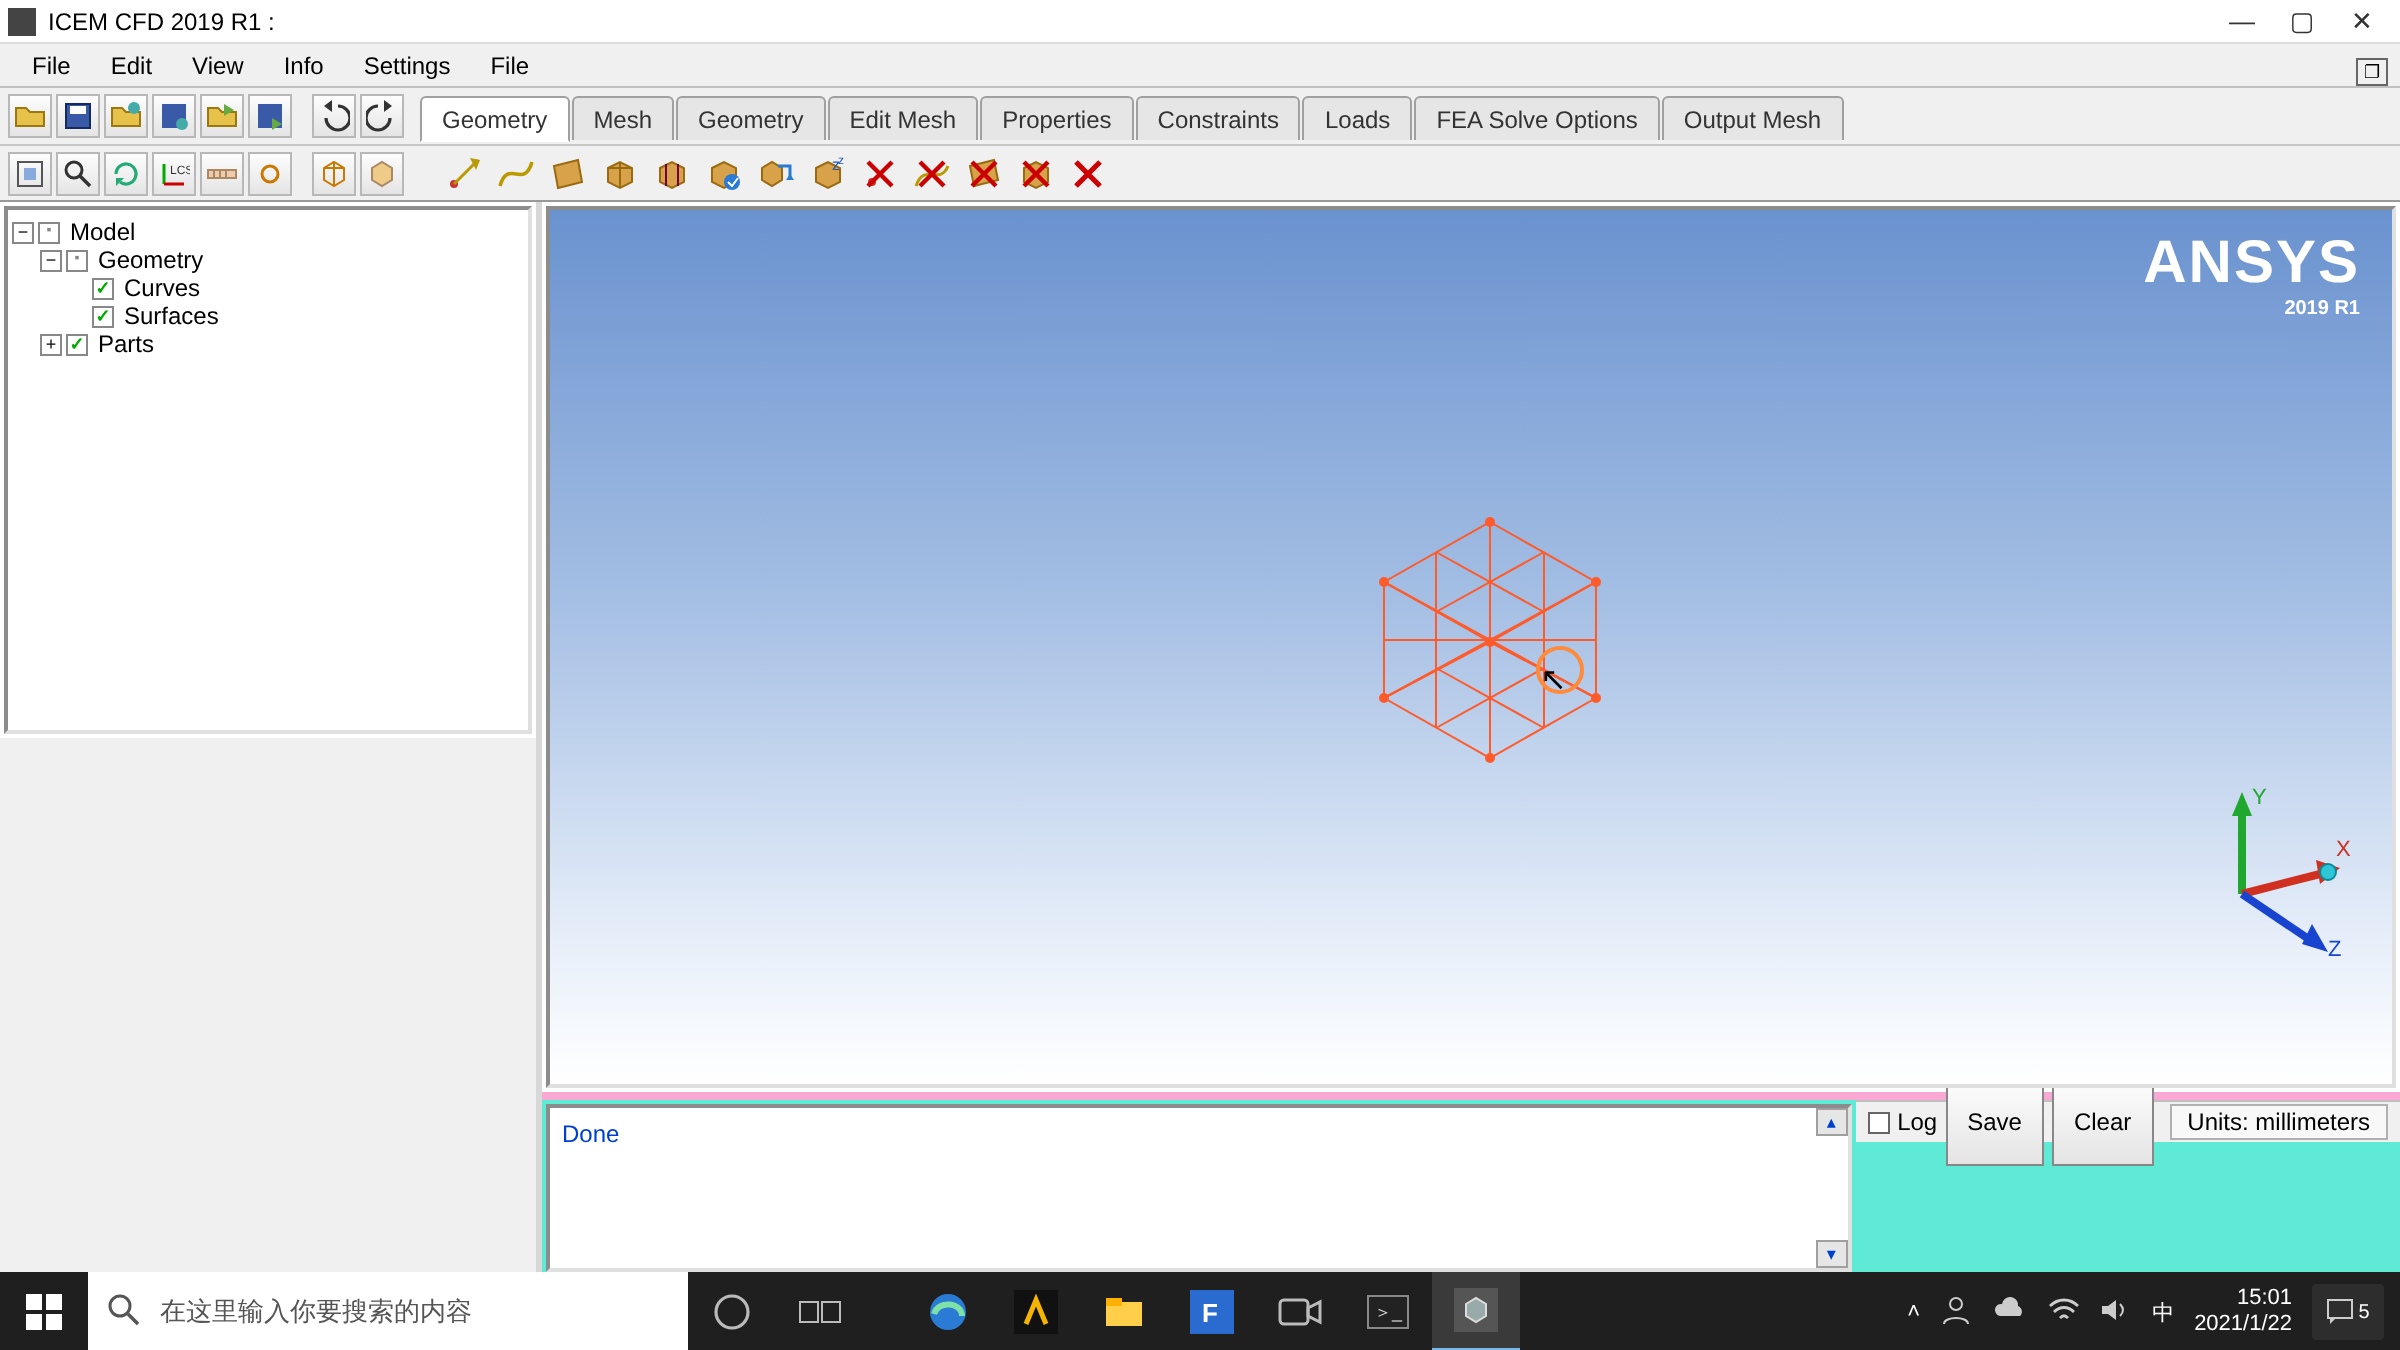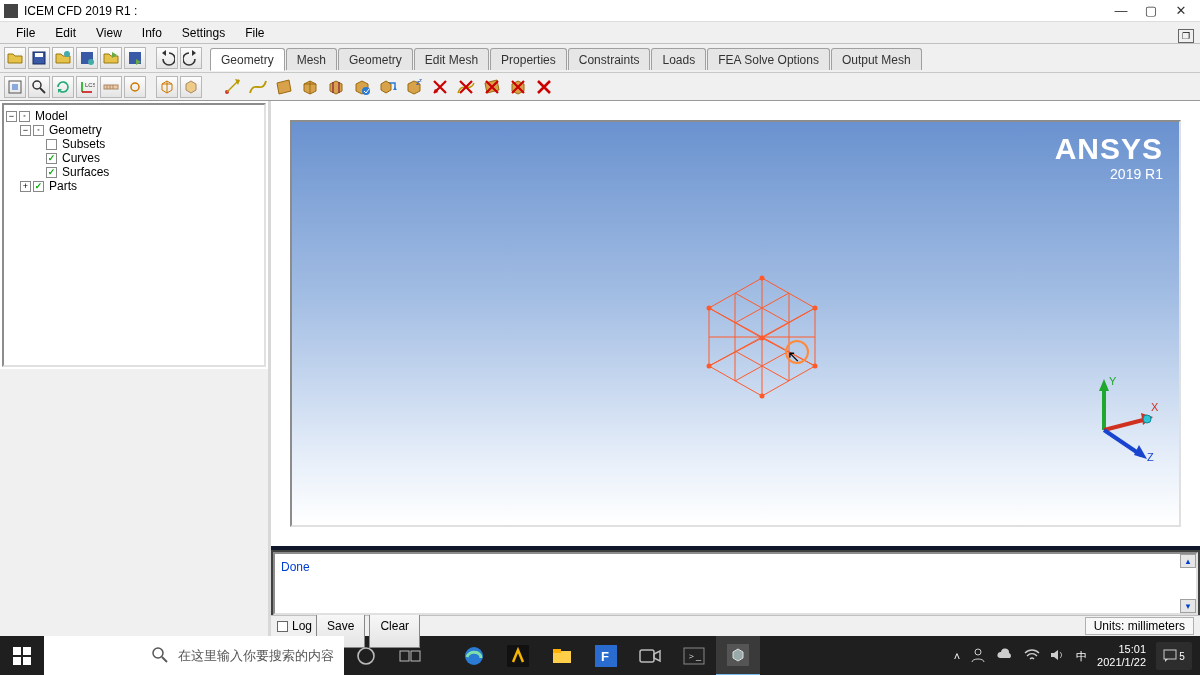--- a/index.html
+++ b/index.html
@@ -36,44 +36,44 @@
   .tree-node { display: flex; align-items: center; height: 14px; line-height: 14px; }
   .tree-exp { width: 11px; height: 11px; border: 1px solid #888; font-size: 9px; line-height: 9px; text-align: center; margin-right: 2px; background: #fff; cursor: default; }
   .tree-chk { width: 11px; height: 11px; border: 1px solid #888; margin-right: 3px; background: #fff; display: inline-flex; align-items: center; justify-content: center; }
   .tree-chk.on::after { content: "✓"; font-size: 9px; color: #0a0; font-weight: bold; }
   .tree-chk.half::after { content: "▪"; font-size: 7px; color: #888; }
   .tree-label { padding-left: 2px; }
   .left-spacer { flex: 1; background: #f0f0f0; }
 
   
   .main { flex: 1; display: flex; flex-direction: column; }
-  .viewport { flex: 1; position: relative; border: 2px inset #e0e0e0; margin: 19px; background: linear-gradient(180deg,#6a92cf 0%, #a5bfe4 45%, #e9f0fa 85%, #fff 100%); overflow: hidden; }
+  .viewport { flex: 1; position: relative; border: 2px inset #e0e0e0; margin: 2px; background: linear-gradient(180deg,#6a92cf 0%, #a5bfe4 45%, #e9f0fa 85%, #fff 100%); overflow: hidden; }
   .ansys-brand { position: absolute; right: 16px; top: 10px; text-align: right; color: #fff; }
   .ansys-brand .big { font-size: 30px; font-weight: 700; letter-spacing: 1px; }
-  .ansys-brand .sub { font-size: 14px; font-weight: 400; }
+  .ansys-brand .sub { font-size: 10px; font-weight: 700; }
   .triad { position: absolute; right: 20px; bottom: 60px; }
   .cube { position: absolute; left: 405px; top: 150px; }
   .cursor { position: absolute; left: 495px; top: 225px; font-size: 16px; color: #000; pointer-events: none; }
 
   
-  .msgwrap { height: 90px; border-top: 4px solid #0f172a; display: flex; flex-direction: column; background: #404040; }
+  .msgwrap { height: 90px; border-top: 4px solid #f9a8d4; display: flex; flex-direction: row; background: #5eead4; }
   .msgbox { flex: 1; background: #fff; border: 2px inset #e0e0e0; margin: 2px 2px 0 2px; padding: 6px; font-size: 12px; color: #0040d0; position: relative; }
   .msg-scroll-up, .msg-scroll-dn { position: absolute; right: 0; width: 16px; height: 14px; background: #e6e6e6; border: 1px solid #a0a0a0; font-size: 9px; text-align: center; line-height: 12px; }
   .msg-scroll-up { top: 0; }
   .msg-scroll-dn { bottom: 0; }
   .msgbar { height: 21px; display: flex; align-items: center; padding: 0 6px; font-size: 12px; background: #f0f0f0; border-top: 1px solid #c0c0c0; gap: 4px; }
   .msgbar .chk { width: 11px; height: 11px; border: 1px solid #666; background: #fff; }
   .msgbar .btn { padding: 14px 10px; border: 1px solid #888; background: linear-gradient(#fdfdfd,#e4e4e4); cursor: default; }
   .msgbar .filler { flex: 1; }
   .msgbar .units { border: 1px solid #b0b0b0; padding: 1px 8px; background: #f8f8f8; }
 
   
   .taskbar { height: 40px; background: #1f1f1f; display: flex; align-items: center; color: #fff; font-size: 13px; }
   .taskbar .start { width: 44px; height: 40px; display: flex; align-items: center; justify-content: center; }
-  .taskbar .search { flex: 0 0 300px; height: 40px; background: #fff; color: #777; display: flex; align-items: center; padding: 16px 10px; gap: 10px; justify-content: flex-end; }
+  .taskbar .search { flex: 0 0 300px; height: 40px; background: #fff; color: #777; display: flex; align-items: center; padding: 16px 10px; gap: 10px; }
   .taskbar .tbicn { width: 44px; height: 40px; display: flex; align-items: center; justify-content: center; }
   .taskbar .tbicn.active { background: #3a3a3a; border-bottom: 2px solid #76b9ed; }
   .taskbar .tray { margin-left: auto; display: flex; align-items: center; gap: 10px; padding-right: 8px; font-size: 11px; }
   .taskbar .clock { text-align: right; line-height: 13px; }
   .taskbar .notif { width: 36px; height: 28px; background: #2d2d2d; border-radius: 2px; display:flex; align-items:center; justify-content:center; font-size:10px; }
 </style>
 </head>
 <body>
 
 <div class="titlebar">
@@ -303,24 +303,20 @@
     <div class="tree-panel">
       <div class="tree-node" style="padding-left:0">
         <span class="tree-exp">−</span>
         <span class="tree-chk half"></span>
         <span class="tree-label">Model</span>
       </div>
       <div class="tree-node" style="padding-left:14px">
         <span class="tree-exp">−</span>
         <span class="tree-chk half"></span>
         <span class="tree-label">Geometry</span>
-      </div>
-      <div class="tree-node" style="padding-left:40px">
-        <span class="tree-chk"></span>
-        <span class="tree-label">Subsets</span>
       </div>
       <div class="tree-node" style="padding-left:40px">
         <span class="tree-chk on"></span>
         <span class="tree-label">Curves</span>
       </div>
       <div class="tree-node" style="padding-left:40px">
         <span class="tree-chk on"></span>
         <span class="tree-label">Surfaces</span>
       </div>
       <div class="tree-node" style="padding-left:14px">

